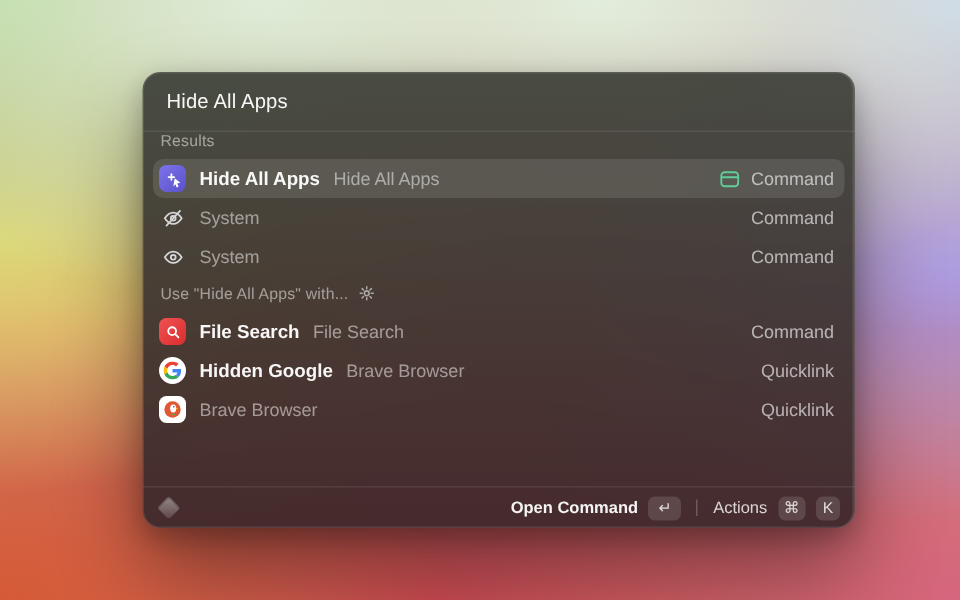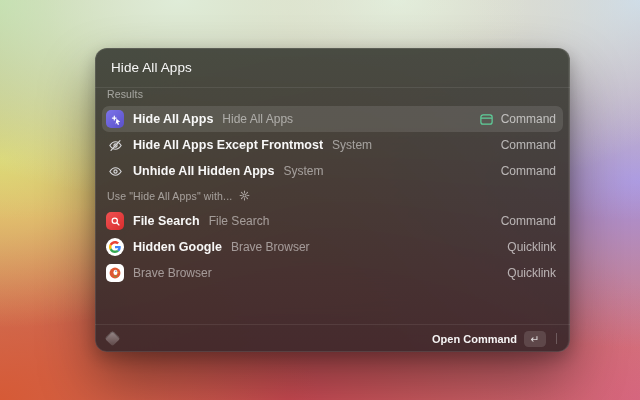--- a/index.html
+++ b/index.html
@@ -107,36 +107,34 @@
     </div>
 
     <div class="row">
       <span class="row-icon ri-plain">
         <svg width="15" height="15" viewBox="0 0 16 16" fill="none" stroke="#d6d6d9" stroke-width="1.25" stroke-linecap="round">
           <path d="M2 8c1.7-2.7 3.7-4 6-4s4.3 1.3 6 4c-1.7 2.7-3.7 4-6 4S3.7 10.7 2 8z"></path>
           <circle cx="8" cy="8" r="1.7"></circle>
           <path d="M3.2 13.2L12.8 2.8"></path>
         </svg>
       </span>
-      <span class="row-title">Hide All Apps Except Frontmost</span>
       <span class="row-subtitle">System</span>
       <span class="row-spacer"></span>
       <span class="row-accessory">
         <span class="accessory-label">Command</span>
       </span>
     </div>
 
     <div class="row">
       <span class="row-icon ri-plain">
         <svg width="15" height="15" viewBox="0 0 16 16" fill="none" stroke="#d6d6d9" stroke-width="1.25" stroke-linecap="round">
           <path d="M2 8c1.7-2.7 3.7-4 6-4s4.3 1.3 6 4c-1.7 2.7-3.7 4-6 4S3.7 10.7 2 8z"></path>
           <circle cx="8" cy="8" r="1.7"></circle>
         </svg>
       </span>
-      <span class="row-title">Unhide All Hidden Apps</span>
       <span class="row-subtitle">System</span>
       <span class="row-spacer"></span>
       <span class="row-accessory">
         <span class="accessory-label">Command</span>
       </span>
     </div>
 
     <div class="section-header second">
       <span>Use "Hide All Apps" with...</span>
       <span class="gear-btn">
@@ -199,16 +197,21 @@
   </div>
 
   <div class="footer">
     <span class="raycast-logo"></span>
     <span class="footer-right">
       <button class="footer-action">
         <span class="fa-primary-label">Open Command</span>
         <span class="kbd return">↵</span>
       </button>
       <span class="footer-divider"></span>
+      <button class="footer-action">
+        <span class="fa-secondary-label">Actions</span>
+        <span class="kbd">⌘</span>
+        <span class="kbd">K</span>
+      </button>
     </span>
   </div>
 
 </div>
 
 </body></html>

